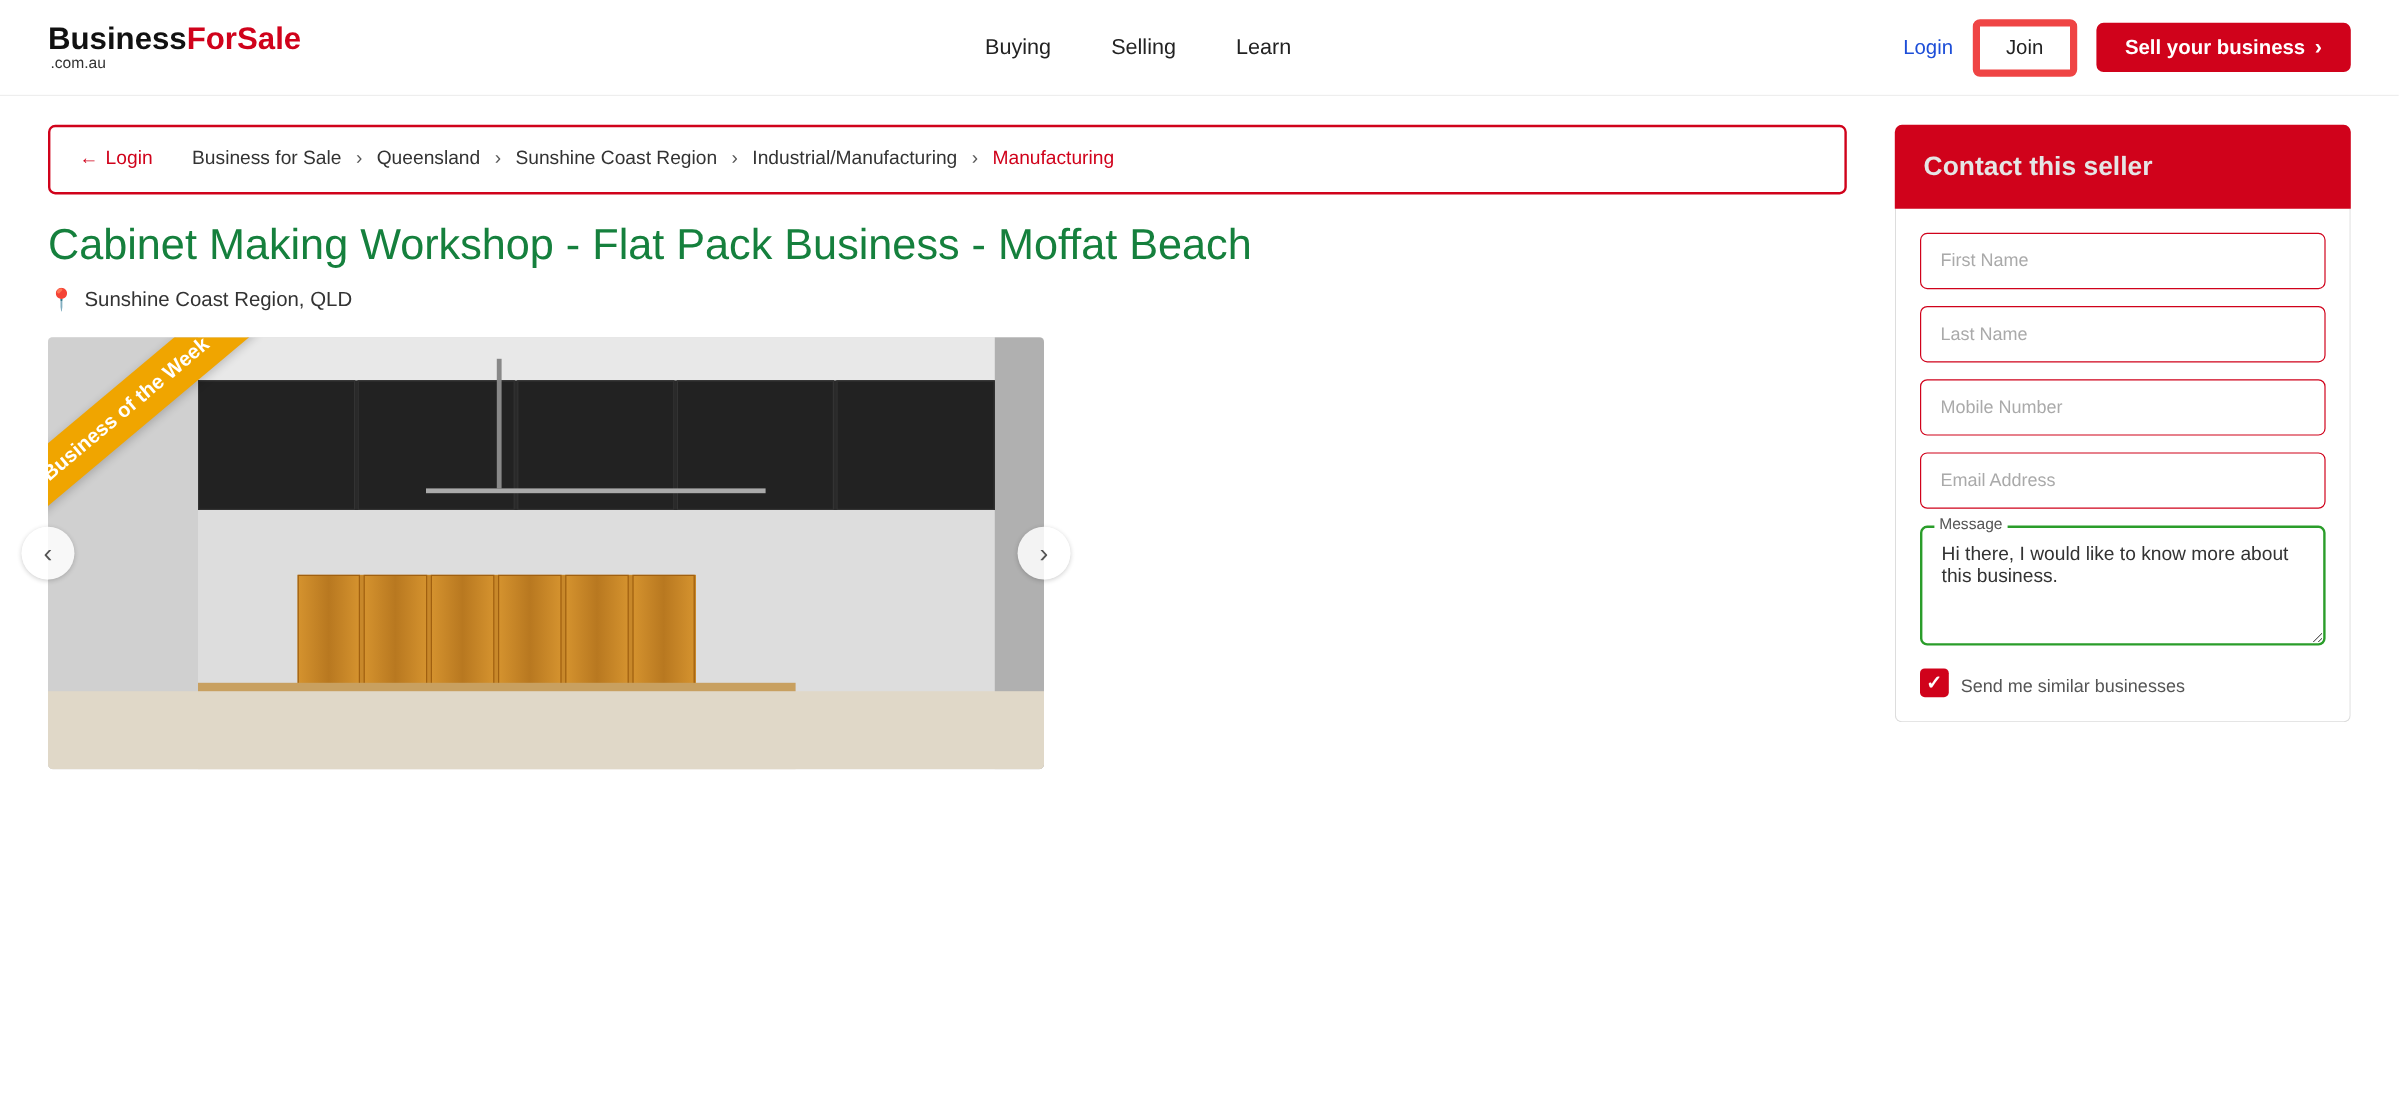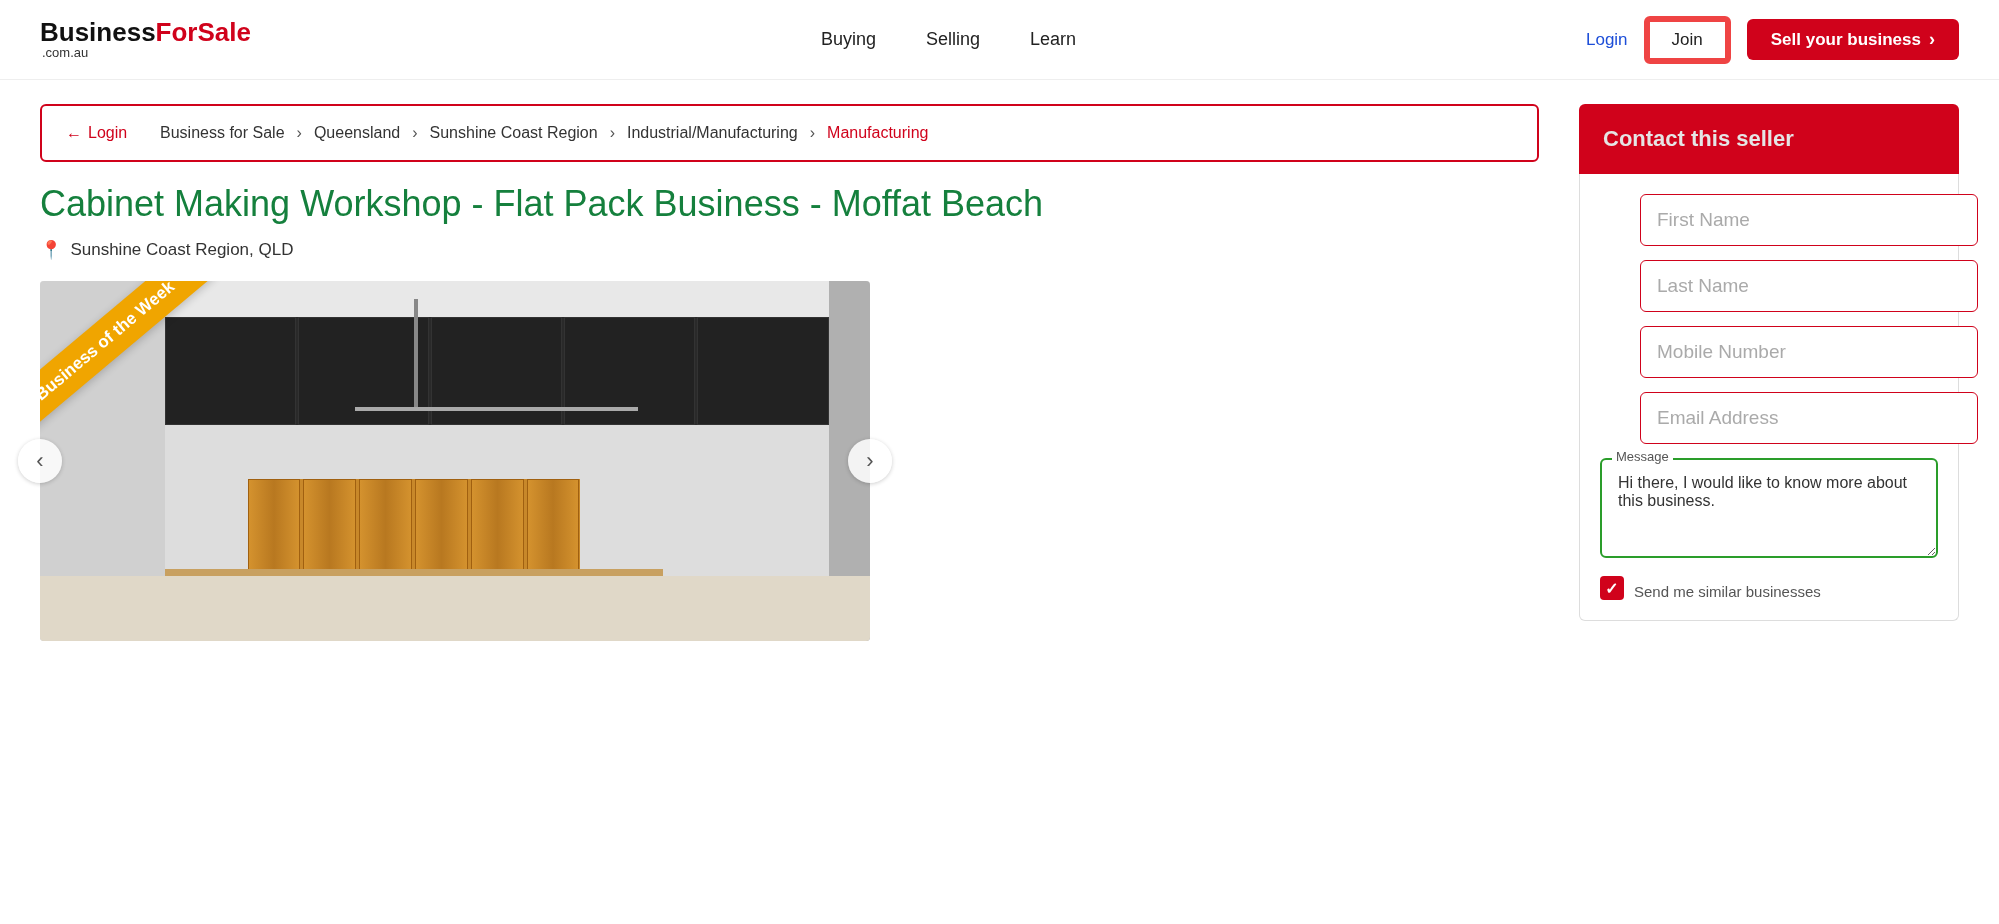--- a/index.html
+++ b/index.html
@@ -302,26 +302,25 @@
       border-top: none;
       border-radius: 0 0 6px 6px;
       padding: 20px;
       display: flex;
       flex-direction: column;
       gap: 14px;
     }
     .form-input {
       width: 100%;
       padding: 14px 16px;
-      font-size: 19px;
+      font-size: 15px;
       border: 1.5px solid #d0021b;
       border-radius: 6px;
       outline: none;
       color: #14532d;
-      margin-left: 40px;
     }
     .form-input::placeholder { color: #aaa; }
     .form-textarea {
       width: 100%;
       padding: 14px 16px;
       font-size: 16px;
       border: 2px solid #2a9d2a;
       border-radius: 6px;
       outline: none;
       color: #333;

